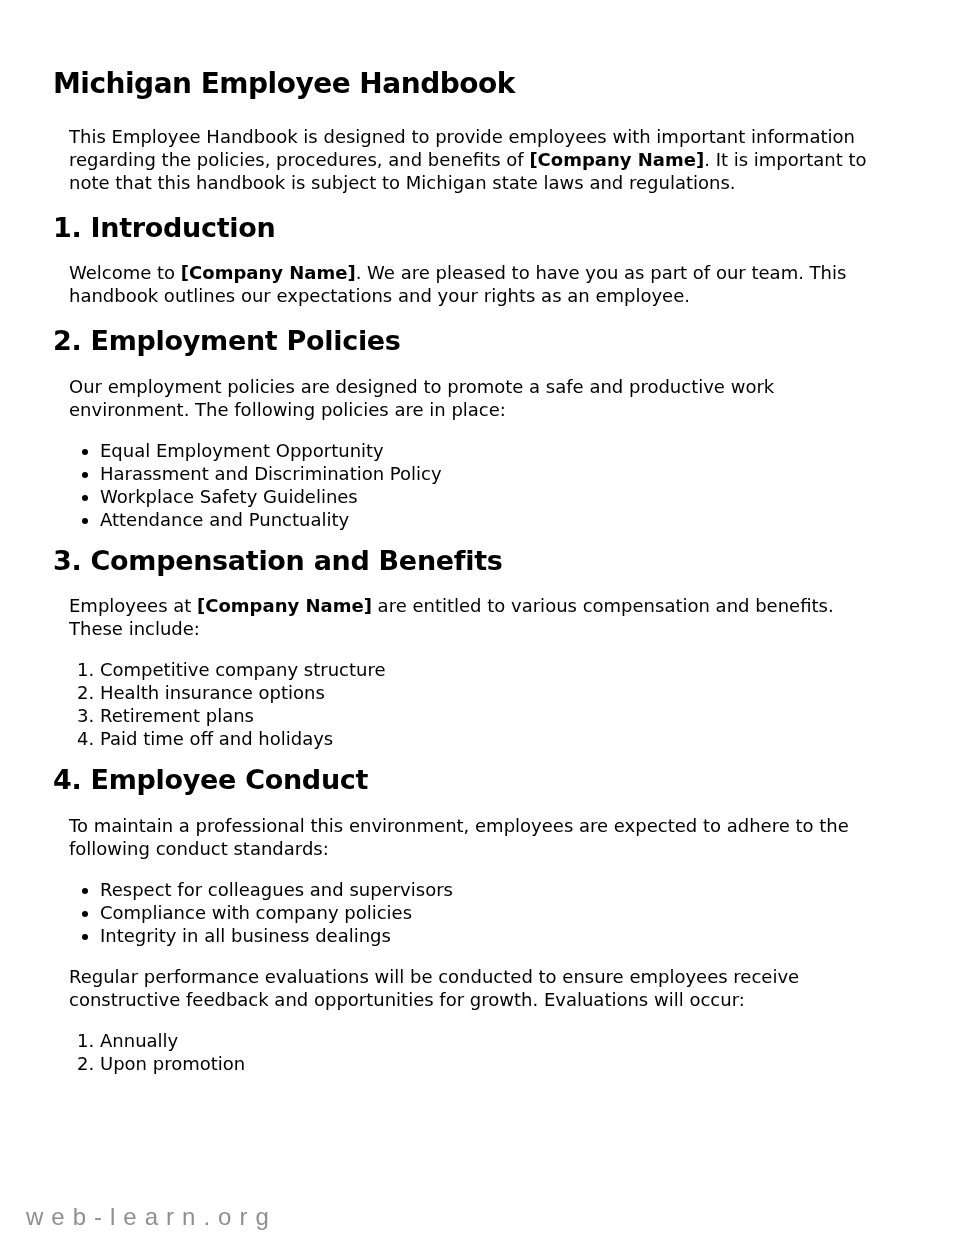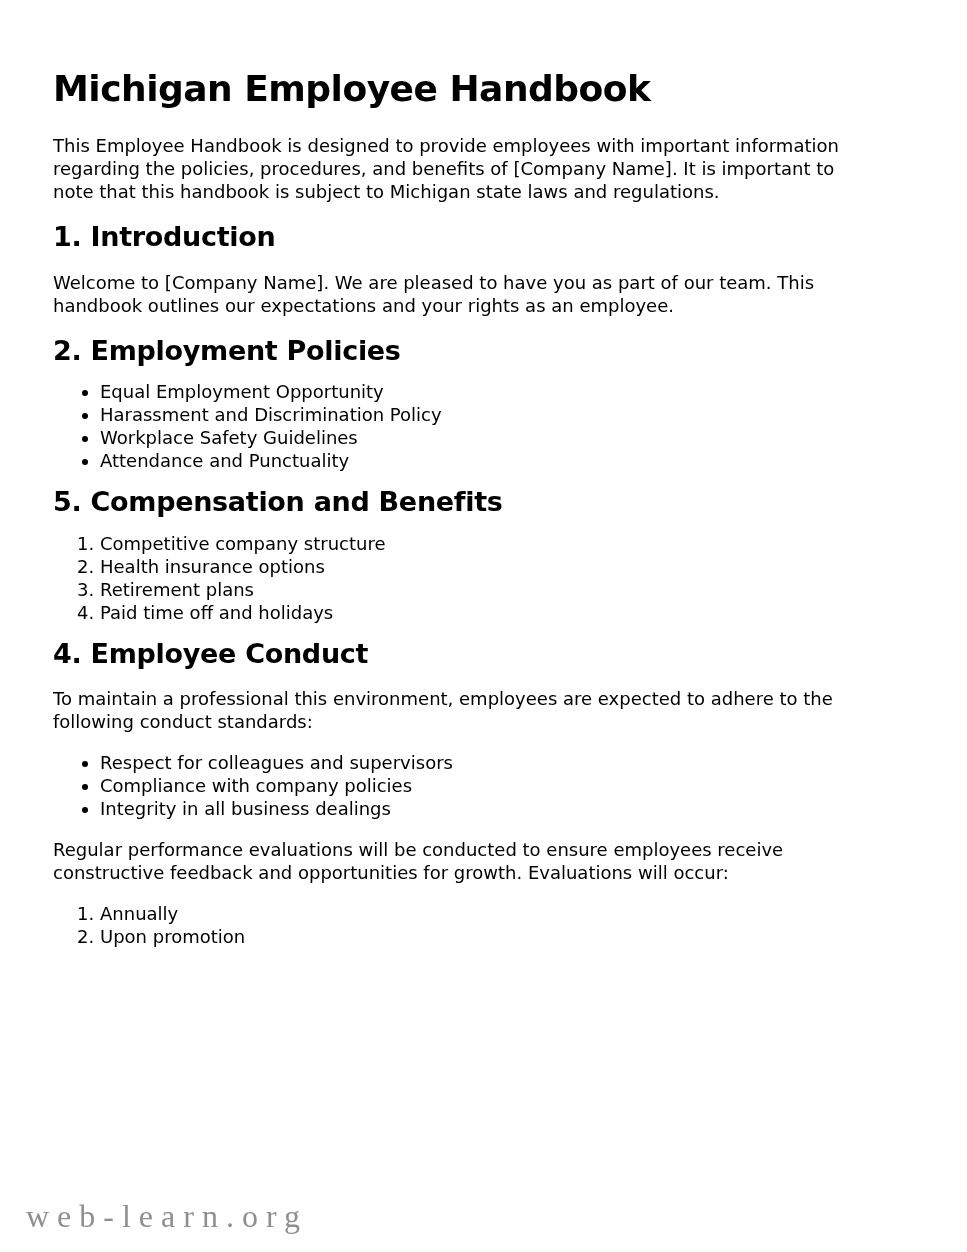--- a/index.html
+++ b/index.html
@@ -15,52 +15,52 @@
   }
   .content {
     position: relative;
     z-index: 1;
     padding: 44px 24px 0 53px;
     width: 943px;
     font-size: 18px;
     line-height: 23px;
   }
   h1 {
-    font-size: 36px;
+    font-size: 28px;
     line-height: 1.17;
     font-weight: bold;
     margin: 24px 0;
     letter-spacing: -0.5px;
   }
   h2 {
     font-size: 27px;
     line-height: 1.17;
     font-weight: bold;
     margin: 14px 0;
     letter-spacing: -0.3px;
   }
   p {
-    margin: 18px 0;
+    margin: 18px 16px;
     white-space: pre-line;
   }
   ul, ol {
     margin: 12px 0;
     padding-left: 47px;
   }
   ul { list-style: disc; }
   ol { list-style: decimal; }
   li { margin: 0; }
-  .bold-seg { font-weight: normal; text-align: center; }
+  .bold-seg { font-weight: bold; text-align: center; }
   .watermark {
     position: absolute;
     left: 26px;
     top: 1200px;
     z-index: 0;
-    font-family: Liberation Serif, serif;
-    font-size: 32px;
+    font-family: Liberation Sans, sans-serif;
+    font-size: 24px;
     line-height: 33px;
     letter-spacing: 8px;
     white-space: nowrap;
   }
 </style>
 </head>
 <body style="background: rgb(255, 255, 255); color: rgb(0, 0, 0);">
 
 <div class="watermark" style="color: rgb(143, 143, 143);">web-learn.org</div>
 
@@ -72,29 +72,33 @@
 note that this handbook is subject to Michigan state laws and regulations.</span></p>
 
   <div id="sections">
       <section>
         <h2>1. Introduction</h2>
         <p><span>Welcome to </span><span class="bold-seg">[Company Name]</span><span>. We are pleased to have you as part of our team. This
 handbook outlines our expectations and your rights as an employee.</span></p>
       </section>
       <section>
         <h2>2. Employment Policies</h2>
+        <p><span>Our employment policies are designed to promote a safe and productive work
+environment. The following policies are in place:</span></p>
         <ul>
           <li>Equal Employment Opportunity</li>
           <li>Harassment and Discrimination Policy</li>
           <li>Workplace Safety Guidelines</li>
           <li>Attendance and Punctuality</li>
         </ul>
       </section>
       <section>
-        <h2>5. Compensation and Benefits</h2>
+        <h2>3. Compensation and Benefits</h2>
+        <p><span>Employees at </span><span class="bold-seg">[Company Name]</span><span> are entitled to various compensation and benefits.
+These include:</span></p>
         <ol>
           <li>Competitive company structure</li>
           <li>Health insurance options</li>
           <li>Retirement plans</li>
           <li>Paid time off and holidays</li>
         </ol>
       </section>
       <section>
         <h2>4. Employee Conduct</h2>
         <p><span>To maintain a professional this environment, employees are expected to adhere to the

